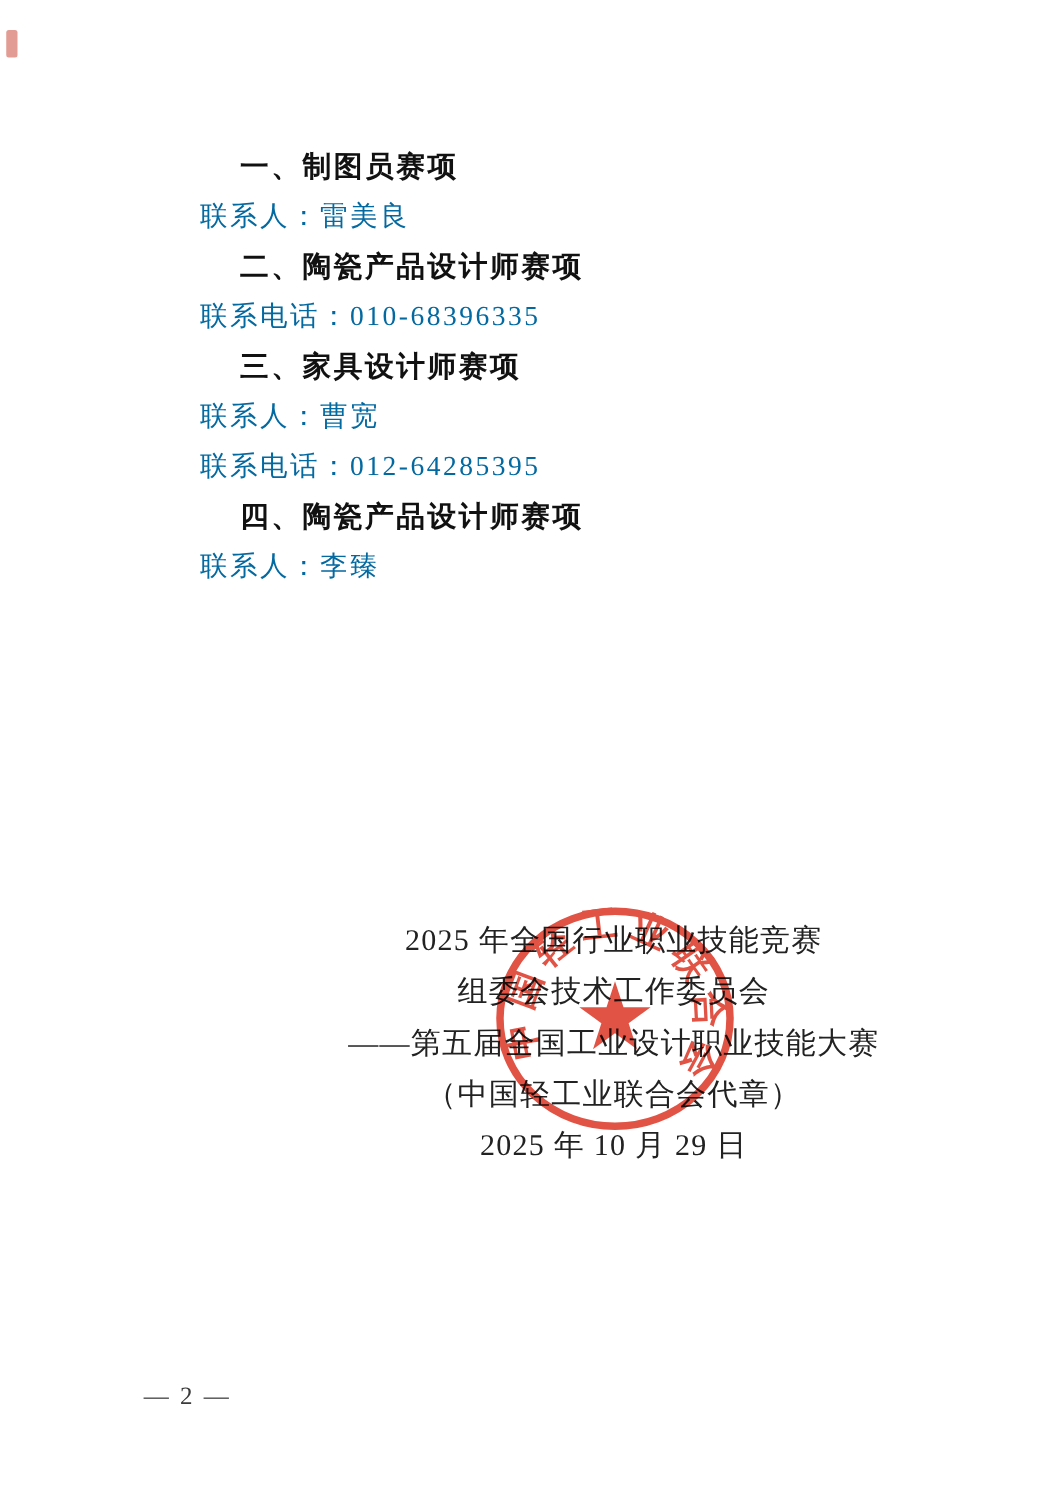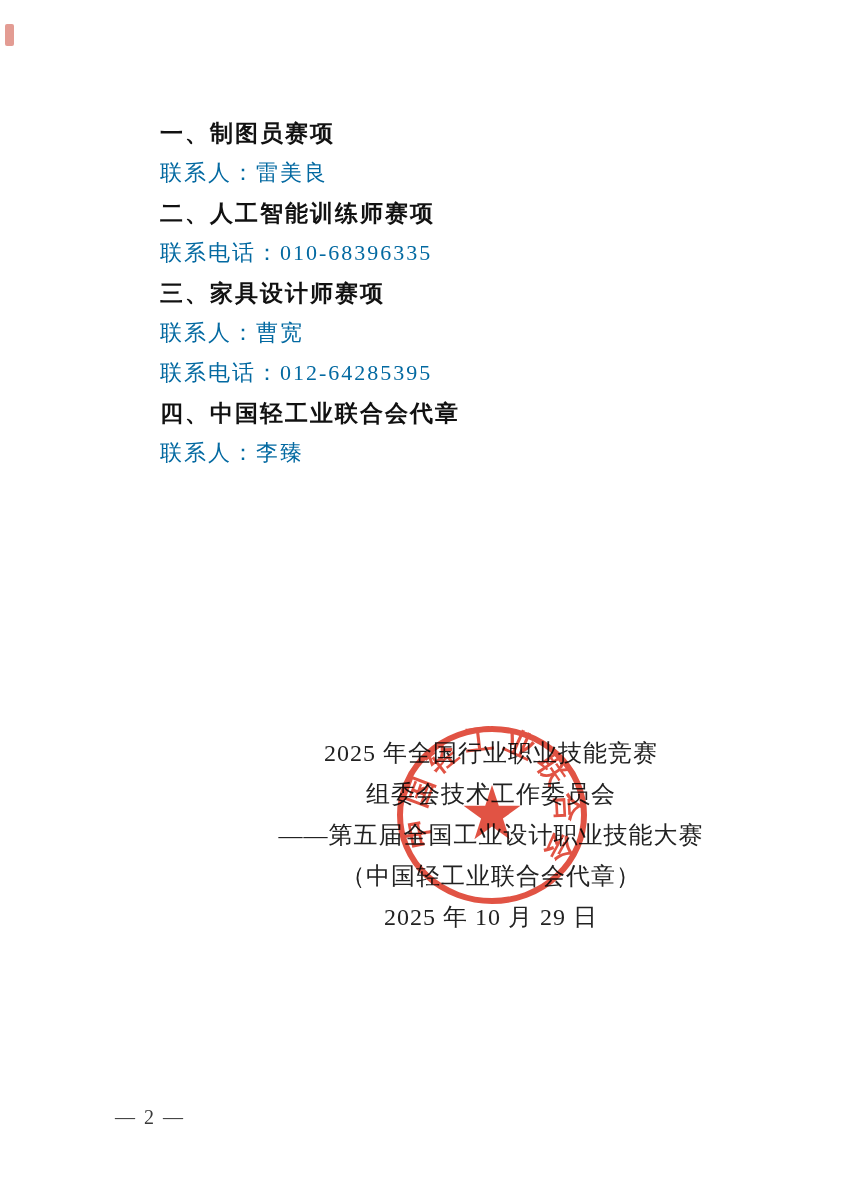--- a/index.html
+++ b/index.html
@@ -40,20 +40,21 @@
     height: 40px;
     line-height: 40px;
     white-space: nowrap;
   }
   .heading {
     font-family: "Liberation Sans", "DejaVu Sans", sans-serif;
     font-weight: bold;
     font-size: 23px;
     letter-spacing: 2px;
     color: #111111;
+    margin-left: 32px;
   }
   .bodyline {
     font-family: "Liberation Serif", "DejaVu Serif", serif;
     font-size: 22px;
     letter-spacing: 2px;
     color: #0369a1;
   }
 
   
   .signature {
@@ -107,28 +108,28 @@
 
 <div class="page">
 
   <div class="corner-mark"></div>
 
   <div class="content">
 
     <div class="line heading">一、制图员赛项</div>
     <div class="line bodyline">联系人：雷美良</div>
 
-    <div class="line heading">二、人工智能训练师赛项</div>
+    <div class="line heading">二、陶瓷产品设计师赛项</div>
     <div class="line bodyline">联系电话：010-68396335</div>
 
     <div class="line heading">三、家具设计师赛项</div>
     <div class="line bodyline">联系人：曹宽</div>
     <div class="line bodyline">联系电话：012-64285395</div>
 
-    <div class="line heading">四、中国轻工业联合会代章</div>
+    <div class="line heading">四、陶瓷产品设计师赛项</div>
     <div class="line bodyline">联系人：李臻</div>
 
   </div>
 
   <div class="signature">
     <div class="sig-line">2025 年全国行业职业技能竞赛</div>
     <div class="sig-line">组委会技术工作委员会</div>
     <div class="sig-line">——第五届全国工业设计职业技能大赛</div>
     <div class="sig-line">（中国轻工业联合会代章）</div>
     <div class="sig-line">2025 年 10 月 29 日</div>

